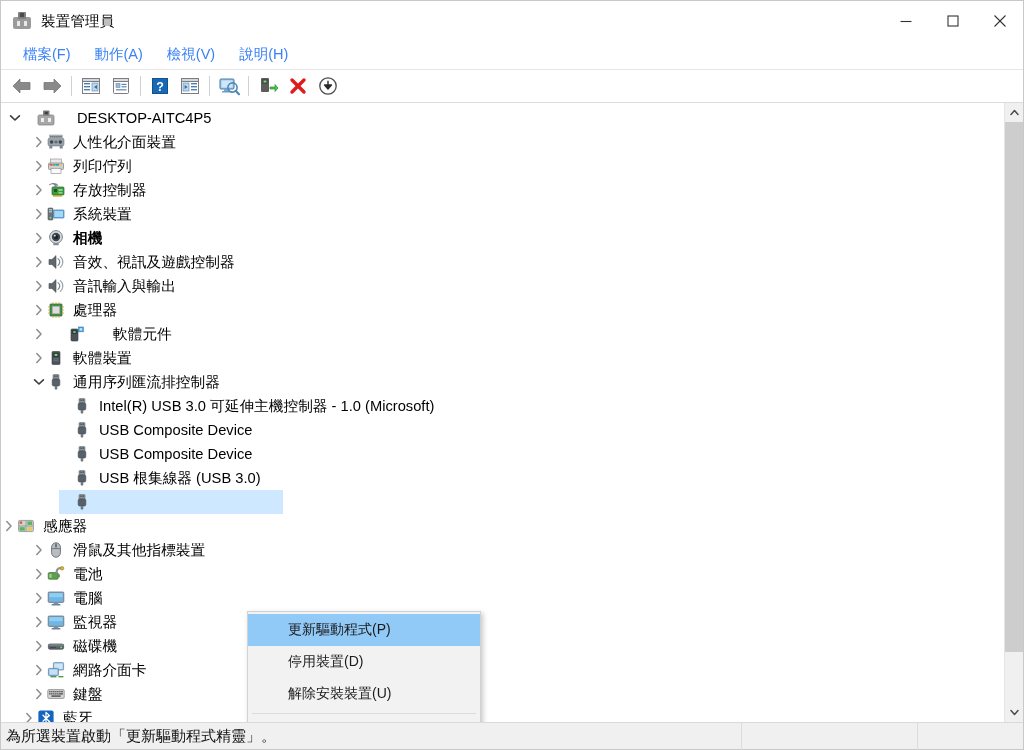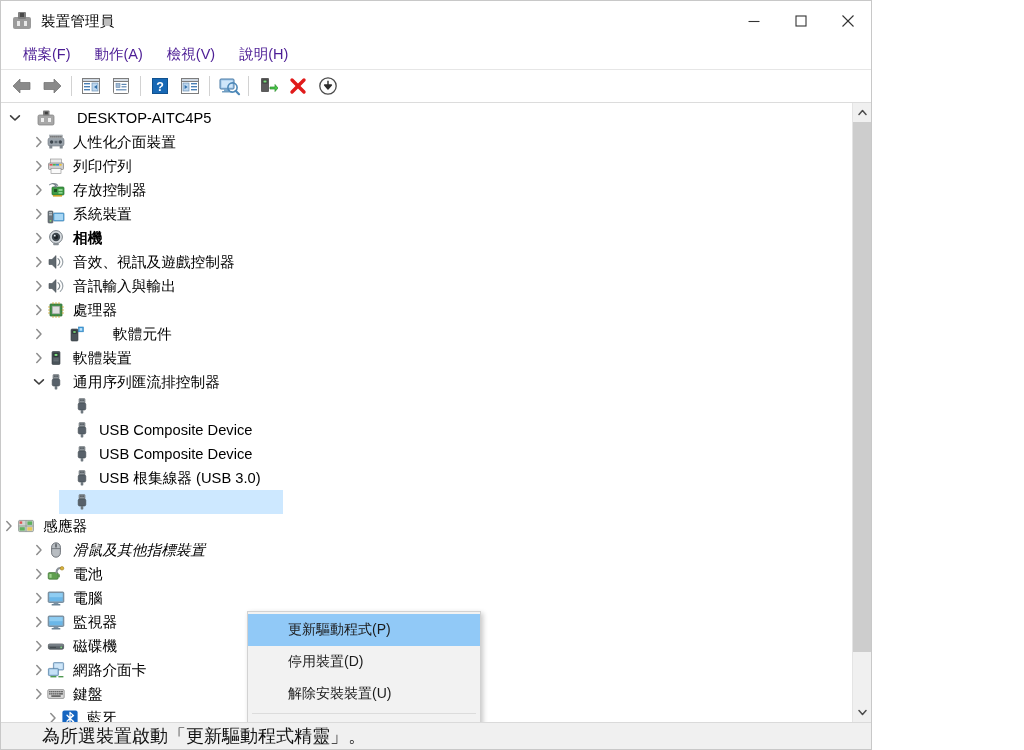--- a/index.html
+++ b/index.html
@@ -6,21 +6,21 @@
   html, body {
     margin: 0; padding: 0;
     width: 1024px; height: 750px;
     overflow: hidden;
     background: #ffffff;
     font-family: "Liberation Sans", "DejaVu Sans", sans-serif;
     -webkit-font-smoothing: antialiased;
   }
   #app {
     position: relative;
-    width: 872px; height: 750px;
+    width: 1024px; height: 750px;
     background: #ffffff;
     border: 1px solid #c8c8c8;
     display: flex; flex-direction: column;
   }
 
   
   .titlebar {
     height: 40px; flex: 0 0 40px;
     background: #ffffff;
     display: flex; align-items: center;
@@ -69,21 +69,21 @@
 
   
   .menubar {
     height: 29px; flex: 0 0 29px;
     display: flex; align-items: center;
     background: #ffffff;
     padding-left: 10px;
     border-bottom: 1px solid #e6e6e6;
   }
   .menu-item {
-    font-size: 14.5px; color: #4c1d95;
+    font-size: 14.5px; color: #3b82f6;
     padding: 3px 12px 4px 12px;
     white-space: nowrap;
   }
 
   
   .toolbar {
     height: 33px; flex: 0 0 33px;
     display: flex; align-items: center;
     background: #ffffff;
     padding-left: 6px;
@@ -150,23 +150,22 @@
     top: 0; height: 530px;
     background: #cdcdcd;
   }
 
   
   .statusbar {
     height: 27px; flex: 0 0 27px;
     background: #f0f0f0;
     border-top: 1px solid #dadada;
     display: flex; align-items: center;
-    font-size: 18px; color: #111;
+    font-size: 15px; color: #111;
     position: relative;
-    padding-left: 36px;
   }
   .sb-cell1 { flex: 0 0 740px; padding-left: 5px; white-space: nowrap; }
   .sb-div { width: 1px; height: 27px; background: #dcdcdc; }
   .sb-cell2 { flex: 0 0 175px; }
   .sb-cell3 { flex: 1 1 auto; }
 
   
   .ctxmenu {
     position: absolute;
     left: 246px; top: 508px;
@@ -381,21 +380,21 @@
           <span class="icon"><svg width="18" height="18" viewBox="0 0 18 18">
               <rect x="5" y="6" width="12" height="8" rx="1" fill="#3d9b44" stroke="#2a6e2f" stroke-width="0.7"></rect>
               <rect x="7" y="8" width="3" height="3" fill="#1f5424"></rect>
               <rect x="11.5" y="8" width="4" height="2" fill="#8fd694"></rect>
               <rect x="11.5" y="11" width="4" height="1.6" fill="#8fd694"></rect>
               <rect x="6" y="14" width="9" height="1.6" fill="#c9a227"></rect>
               <path d="M2 3.6 C5 0.8 11 1.6 11.4 5.2 L9.2 4.2 L10.4 6.6 L6.4 6.2 L8 4.8 C7 3 4.2 2.6 2.6 4.4 Z" fill="#7c868f"></path>
             </svg></span>
           <span class="label">存放控制器</span>
         </div>
-        <div class="row" style="padding-left: 30px; align-items: flex-end;">
+        <div class="row" style="padding-left: 30px;">
           <span class="twisty">
             <svg width="8" height="12" viewBox="0 0 8 12">
               <path d="M1.8 1.6 L6 6 L1.8 10.4" fill="none" stroke="#8c8c8c" stroke-width="1.5" stroke-linecap="round" stroke-linejoin="round"></path>
             </svg>
           </span>
           <span class="icon"><svg width="18" height="18" viewBox="0 0 18 18">
               <rect x="1" y="3" width="5" height="12" rx="1" fill="#6d757c" stroke="#4f565c" stroke-width="0.6"></rect>
               <rect x="2" y="4" width="3" height="1.4" fill="#b7bec4"></rect>
               <rect x="2" y="6" width="3" height="1.4" fill="#b7bec4"></rect>
               <circle cx="3.5" cy="12.8" r="0.9" fill="#8ed96d"></circle>
@@ -516,20 +515,21 @@
         </div>
         <div class="row" style="padding-left: 56px;">
           <span class="twisty"></span>
           <span class="icon"><svg width="18" height="18" viewBox="0 0 18 18">
               <rect x="6" y="1.6" width="6" height="4.4" rx="0.7" fill="#8b9298" stroke="#646b70" stroke-width="0.6"></rect>
               <rect x="7.1" y="2.5" width="1.6" height="1.3" fill="#4a5156"></rect>
               <rect x="9.3" y="2.5" width="1.6" height="1.3" fill="#4a5156"></rect>
               <rect x="5.2" y="6" width="7.6" height="7" rx="1.4" fill="#58616a" stroke="#3e464d" stroke-width="0.6"></rect>
               <rect x="7.7" y="13" width="2.6" height="3.4" rx="0.6" fill="#6f787f"></rect>
             </svg></span>
+          <span class="label">Intel(R) USB 3.0 可延伸主機控制器 - 1.0 (Microsoft)</span>
         </div>
         <div class="row" style="padding-left: 56px;">
           <span class="twisty"></span>
           <span class="icon"><svg width="18" height="18" viewBox="0 0 18 18">
               <rect x="6" y="1.6" width="6" height="4.4" rx="0.7" fill="#8b9298" stroke="#646b70" stroke-width="0.6"></rect>
               <rect x="7.1" y="2.5" width="1.6" height="1.3" fill="#4a5156"></rect>
               <rect x="9.3" y="2.5" width="1.6" height="1.3" fill="#4a5156"></rect>
               <rect x="5.2" y="6" width="7.6" height="7" rx="1.4" fill="#58616a" stroke="#3e464d" stroke-width="0.6"></rect>
               <rect x="7.7" y="13" width="2.6" height="3.4" rx="0.6" fill="#6f787f"></rect>
             </svg></span>
@@ -579,21 +579,21 @@
               <rect x="1.6" y="3.4" width="14.8" height="11.2" rx="1" fill="#cfd6d1" stroke="#7c857f" stroke-width="0.7"></rect>
               <line x1="9" y1="3.4" x2="9" y2="14.6" stroke="#8c958e" stroke-width="0.8"></line>
               <line x1="1.6" y1="9" x2="16.4" y2="9" stroke="#8c958e" stroke-width="0.8"></line>
               <rect x="2.6" y="4.4" width="2.6" height="2.4" fill="#e05252"></rect>
               <rect x="10.4" y="4.4" width="4.8" height="3.5" fill="#5fb05f"></rect>
               <rect x="2.6" y="10.2" width="5.2" height="3.4" fill="#5fb05f"></rect>
               <rect x="10.4" y="10.2" width="4.8" height="3.4" fill="#e8c95a"></rect>
             </svg></span>
           <span class="label">感應器</span>
         </div>
-        <div class="row" style="padding-left: 30px; font-style: italic;">
+        <div class="row" style="padding-left: 30px;">
           <span class="twisty">
             <svg width="8" height="12" viewBox="0 0 8 12">
               <path d="M1.8 1.6 L6 6 L1.8 10.4" fill="none" stroke="#8c8c8c" stroke-width="1.5" stroke-linecap="round" stroke-linejoin="round"></path>
             </svg>
           </span>
           <span class="icon"><svg width="18" height="18" viewBox="0 0 18 18">
               <rect x="4.6" y="1.8" width="8.8" height="14.4" rx="4.4" fill="#b8bdc2" stroke="#646a70" stroke-width="0.9"></rect>
               <line x1="9" y1="2" x2="9" y2="7.4" stroke="#646a70" stroke-width="0.8"></line>
               <line x1="4.7" y1="7.6" x2="13.3" y2="7.6" stroke="#646a70" stroke-width="0.8"></line>
               <rect x="8.3" y="3.1" width="1.4" height="3" rx="0.7" fill="#5b6166"></rect>
@@ -693,21 +693,21 @@
               <rect x="2.1" y="8.1" width="1.5" height="1.5" fill="#5c5c5c"></rect>
               <rect x="4.1" y="8.1" width="1.5" height="1.5" fill="#5c5c5c"></rect>
               <rect x="6.1" y="8.1" width="1.5" height="1.5" fill="#5c5c5c"></rect>
               <rect x="8.1" y="8.1" width="1.5" height="1.5" fill="#5c5c5c"></rect>
               <rect x="10.1" y="8.1" width="1.5" height="1.5" fill="#5c5c5c"></rect>
               <rect x="12.1" y="8.1" width="3.8" height="1.5" fill="#5c5c5c"></rect>
               <rect x="4.3" y="10.3" width="9.4" height="1.6" fill="#5c5c5c"></rect>
             </svg></span>
           <span class="label">鍵盤</span>
         </div>
-        <div class="row" style="padding-left: 44px;">
+        <div class="row" style="padding-left: 20px;">
           <span class="twisty">
             <svg width="8" height="12" viewBox="0 0 8 12">
               <path d="M1.8 1.6 L6 6 L1.8 10.4" fill="none" stroke="#8c8c8c" stroke-width="1.5" stroke-linecap="round" stroke-linejoin="round"></path>
             </svg>
           </span>
           <span class="icon"><svg width="18" height="18" viewBox="0 0 18 18">
               <rect x="1.4" y="1.4" width="15.2" height="15.2" rx="2" fill="#1565c0"></rect>
               <path d="M9 3.4 L12.6 6.6 L9 9.6 L9 3.4 M9 9.6 L12.6 12.6 L9 15.4 L9 9.6 M6 6.2 L12 12.2 M6 12.2 L12 6.2" fill="none" stroke="#ffffff" stroke-width="1.25" stroke-linejoin="round" stroke-linecap="round"></path>
             </svg></span>
           <span class="label">藍牙</span>

